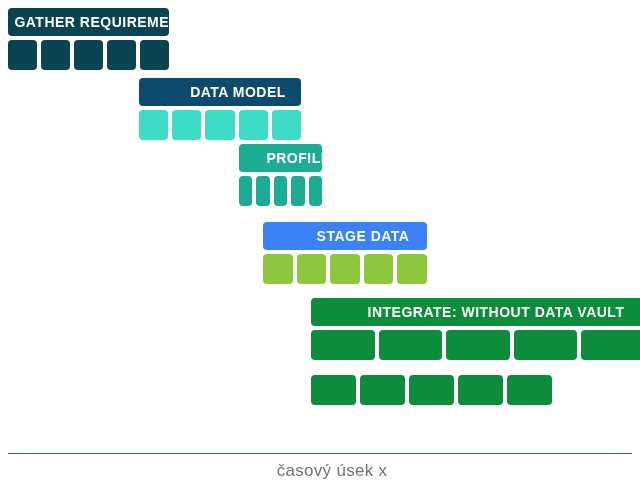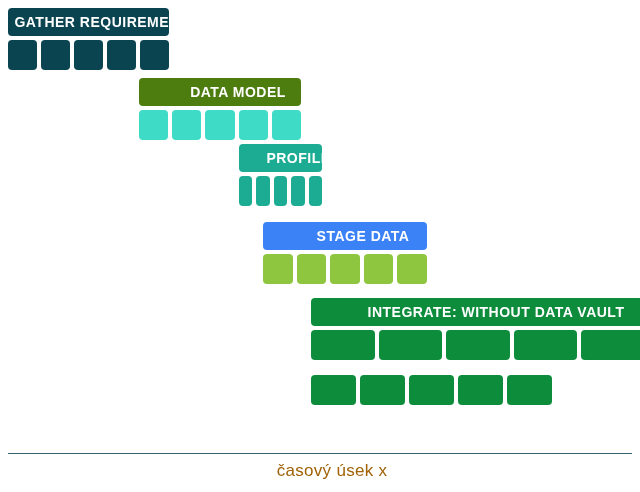--- a/index.html
+++ b/index.html
@@ -71,21 +71,21 @@
     <div class="phase-blocks">
         <div class="phase-block" style="background: rgb(10, 68, 80);"></div>
         <div class="phase-block" style="background: rgb(10, 68, 80);"></div>
         <div class="phase-block" style="background: rgb(10, 68, 80);"></div>
         <div class="phase-block" style="background: rgb(10, 68, 80);"></div>
         <div class="phase-block" style="background: rgb(10, 68, 80);"></div>
       </div>
   </div>
 
   <div class="phase" style="left: 139px; top: 78px; width: 162px;">
-    <div class="phase-label" style="background: #4d7c0f;">DATA MODEL</div>
+    <div class="phase-label" style="background: #0c4a6e;">DATA MODEL</div>
     <div class="phase-blocks">
         <div class="phase-block" style="background: rgb(62, 220, 198);"></div>
         <div class="phase-block" style="background: rgb(62, 220, 198);"></div>
         <div class="phase-block" style="background: rgb(62, 220, 198);"></div>
         <div class="phase-block" style="background: rgb(62, 220, 198);"></div>
         <div class="phase-block" style="background: rgb(62, 220, 198);"></div>
       </div>
   </div>
 
   <div class="phase" style="left: 239px; top: 144px; width: 83px;">
@@ -125,15 +125,15 @@
     <div class="phase-blocks">
         <div class="phase-block" style="background: rgb(13, 140, 60);"></div>
         <div class="phase-block" style="background: rgb(13, 140, 60);"></div>
         <div class="phase-block" style="background: rgb(13, 140, 60);"></div>
         <div class="phase-block" style="background: rgb(13, 140, 60);"></div>
         <div class="phase-block" style="background: rgb(13, 140, 60);"></div>
       </div>
   </div>
 
   <div class="axis-line" style="background: rgb(58, 99, 114);"></div>
-  <div class="axis-label" style="color: #a16207; padding-left: 24px;">časový úsek x</div>
+  <div class="axis-label" style="color: #737373; padding-left: 24px;">časový úsek x</div>
 
 </div>
 
 </body></html>

